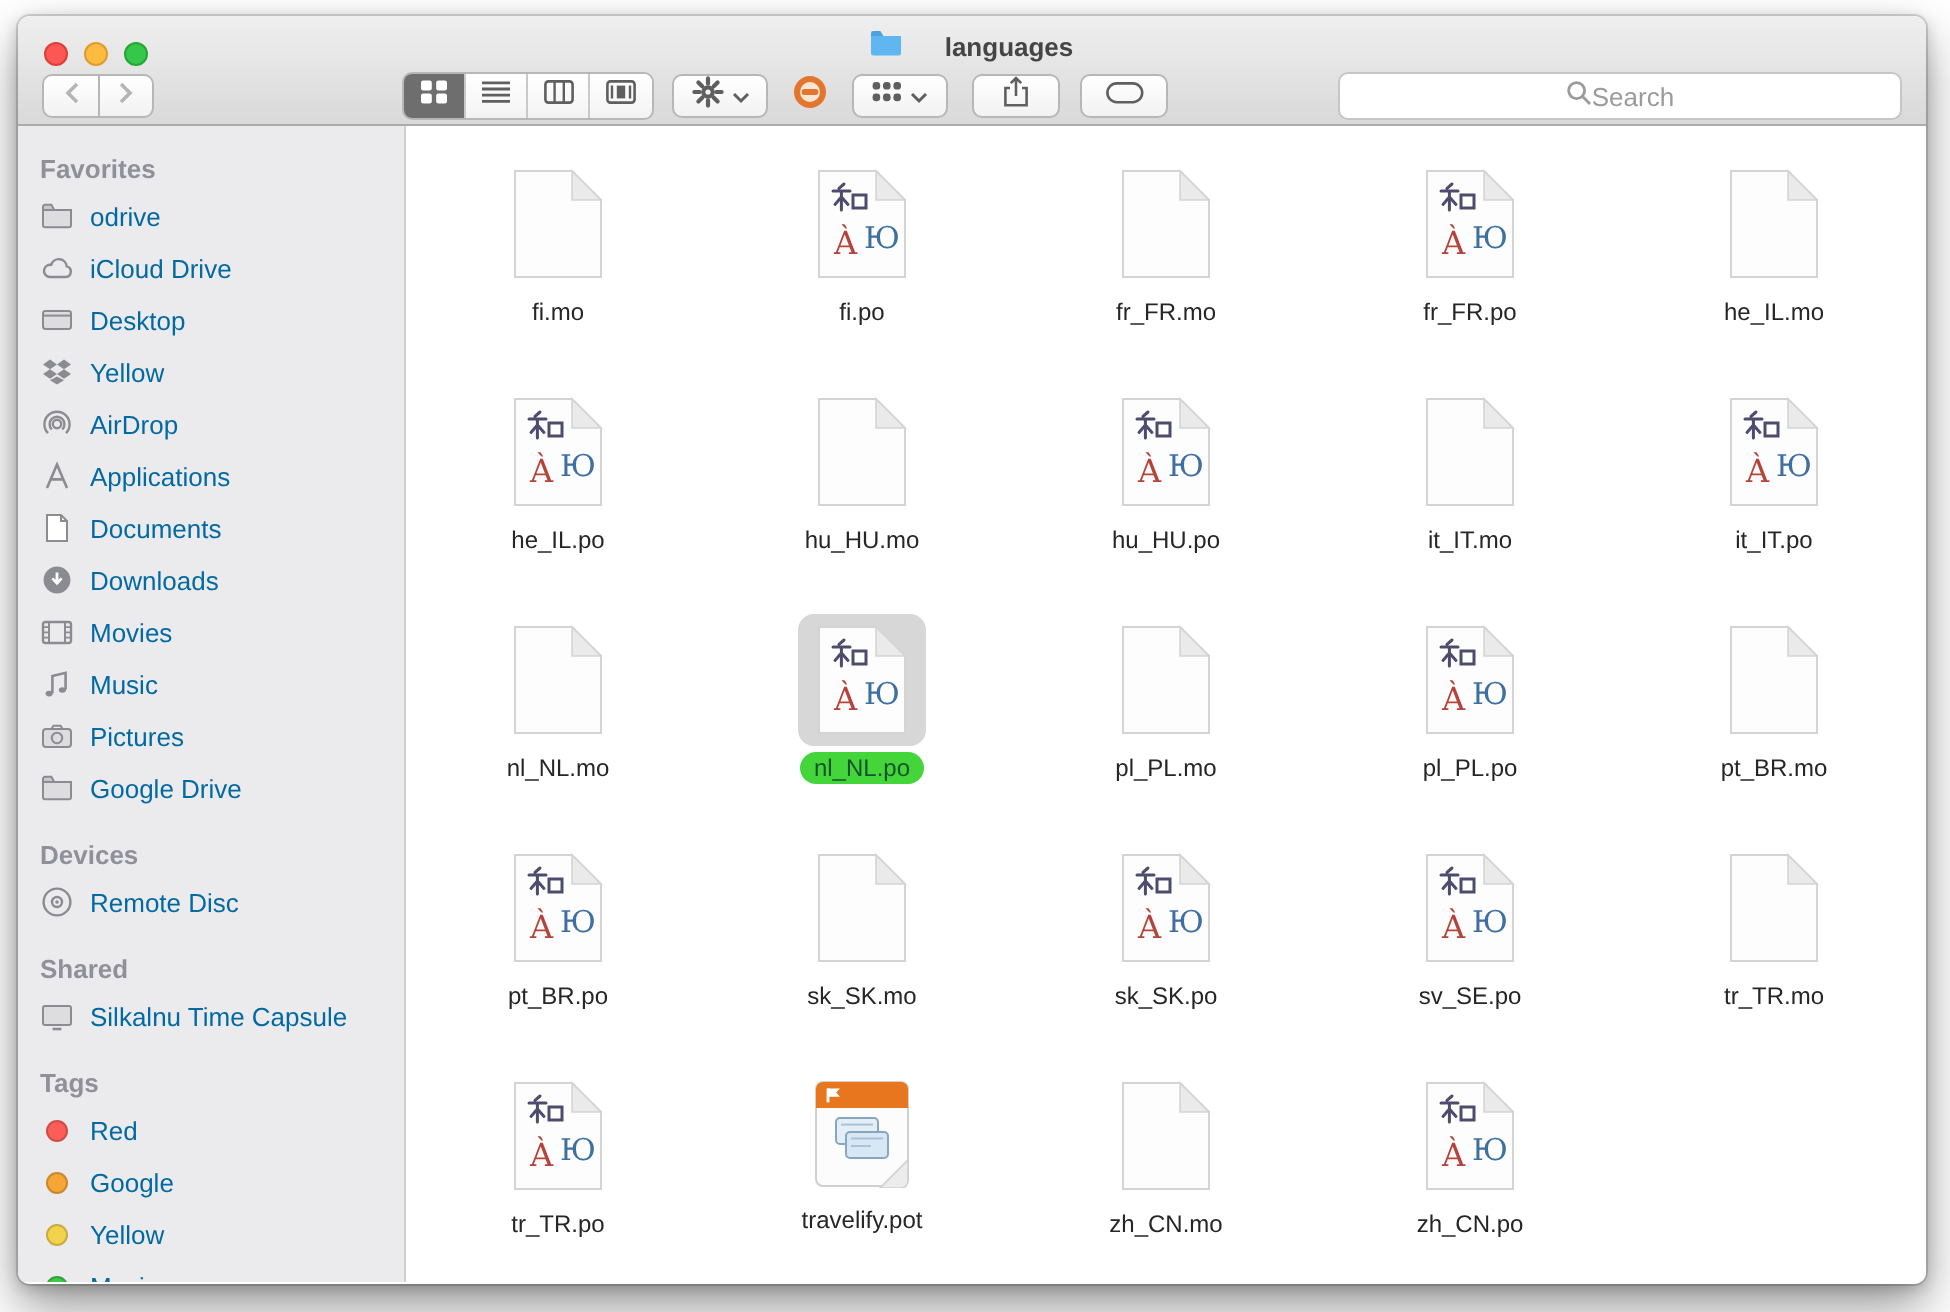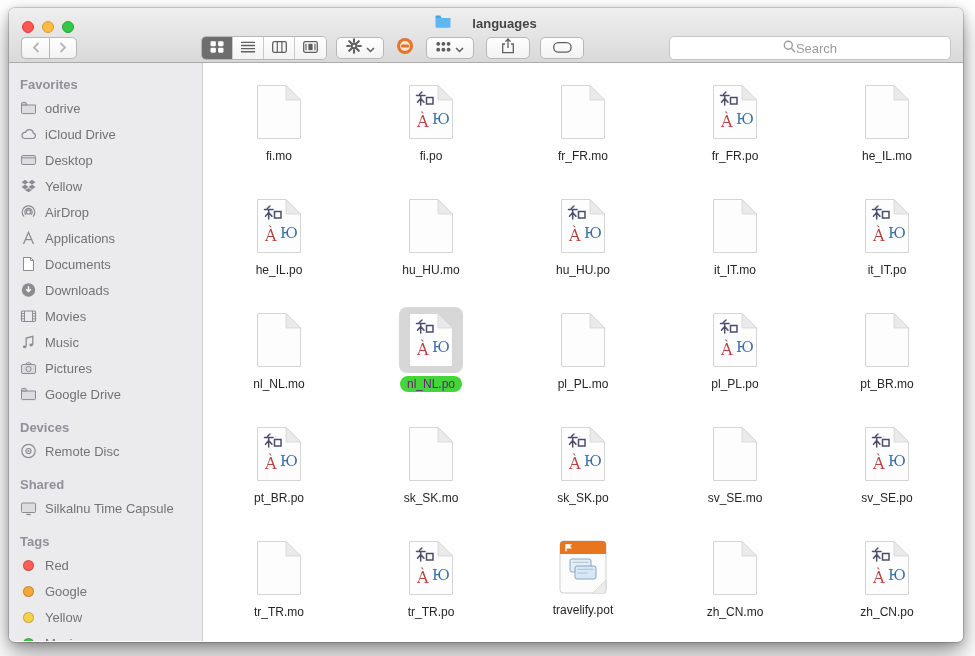--- a/index.html
+++ b/index.html
@@ -43,33 +43,33 @@
     border-radius:5px; background:#fff; display:flex; align-items:center; justify-content:center;
     gap:0; color:#9b9b9b; font-size:13px; }
 
   
   .win-body { display:flex; height:578px; }
   .sidebar { width:194px; background:#ebebed; border-right:1px solid #cfcfcf;
     overflow:hidden; padding-top:6px; }
   .sb-heading { font-size:13px; font-weight:bold; color:#90909a; margin:13px 0 3px 11px; }
   .sb-heading:first-child { margin-top:8px; }
   .sb-item { height:26px; display:flex; align-items:center; gap:8px; padding-left:11px;
-    font-size:13px; color:#737373; cursor:default; }
+    font-size:13px; color:#0369a1; cursor:default; }
   .sb-icon { width:17px; height:17px; display:flex; align-items:center; justify-content:center; }
   .tag-dot { width:11px; height:11px; border-radius:50%; border:1px solid rgba(0,0,0,.18);
     margin:0 3px; }
   .content { flex:1; background:#fff; display:grid; grid-template-columns:repeat(5,1fr);
     grid-auto-rows:114px; padding-top:10px; overflow:hidden; }
   .file { display:flex; flex-direction:column; align-items:center; padding-top:6px; }
   .icon-box { padding:5px 9px; border-radius:8px; display:flex; align-items:center;
     justify-content:center; }
   .file.selected .icon-box { background:#d7d7d7; }
   .file-label { font-size:12px; color:#262626; margin-top:3px; padding:1px 7px;
     border-radius:8px; white-space:nowrap; }
-  .file.selected .file-label { background:var(--select-green,#43d53a); color:#701a75; }
+  .file.selected .file-label { background:var(--select-green,#43d53a); color:#14532d; }
 </style>
 </head>
 <body>
 
 <div class="window">
   <div class="titlebar">
     <div class="traffic">
       <span class="light red"></span>
       <span class="light yellow"></span>
       <span class="light green"></span>
@@ -549,29 +549,20 @@
               <text x="24" y="40" font-size="15" fill="#3e6fa3" font-family="DejaVu Serif,serif">Ю</text>
             </svg>
           </div>
           <div class="file-label">sk_SK.po</div>
         </div>
         <div class="file">
           <div class="icon-box">
             <svg width="46" height="56" viewBox="0 0 46 56">
               <path d="M1.5 1.5H30L44.5 16V54.5H1.5Z" fill="#fdfdfd" stroke="#d4d4d4"></path>
               <path d="M30 1.5 44.5 16H30Z" fill="#eaeaea" stroke="#d4d4d4" stroke-width=".8"></path>
-            </svg>
-          </div>
-          <div class="file-label">sv_SE.mo</div>
-        </div>
-        <div class="file">
-          <div class="icon-box">
-            <svg width="46" height="56" viewBox="0 0 46 56">
-              <path d="M1.5 1.5H30L44.5 16V54.5H1.5Z" fill="#fdfdfd" stroke="#d4d4d4"></path>
-              <path d="M30 1.5 44.5 16H30Z" fill="#eaeaea" stroke="#d4d4d4" stroke-width=".8"></path>
               <g stroke="#4c4c6e" stroke-width="1.5" fill="none" stroke-linecap="round">
                 <path d="M14 8 11.5 10.2M8.5 11.5H17M12.7 11.5V21M12.7 14.5 9.5 18.2M12.7 14.5 16 18.2"></path>
                 <rect x="18.5" y="13.5" width="6.5" height="6.5"></rect>
               </g>
               <text x="9" y="43" font-size="16" fill="#b5443c" font-family="DejaVu Serif,serif">À</text>
               <text x="24" y="40" font-size="15" fill="#3e6fa3" font-family="DejaVu Serif,serif">Ю</text>
             </svg>
           </div>
           <div class="file-label">sv_SE.po</div>
         </div>

